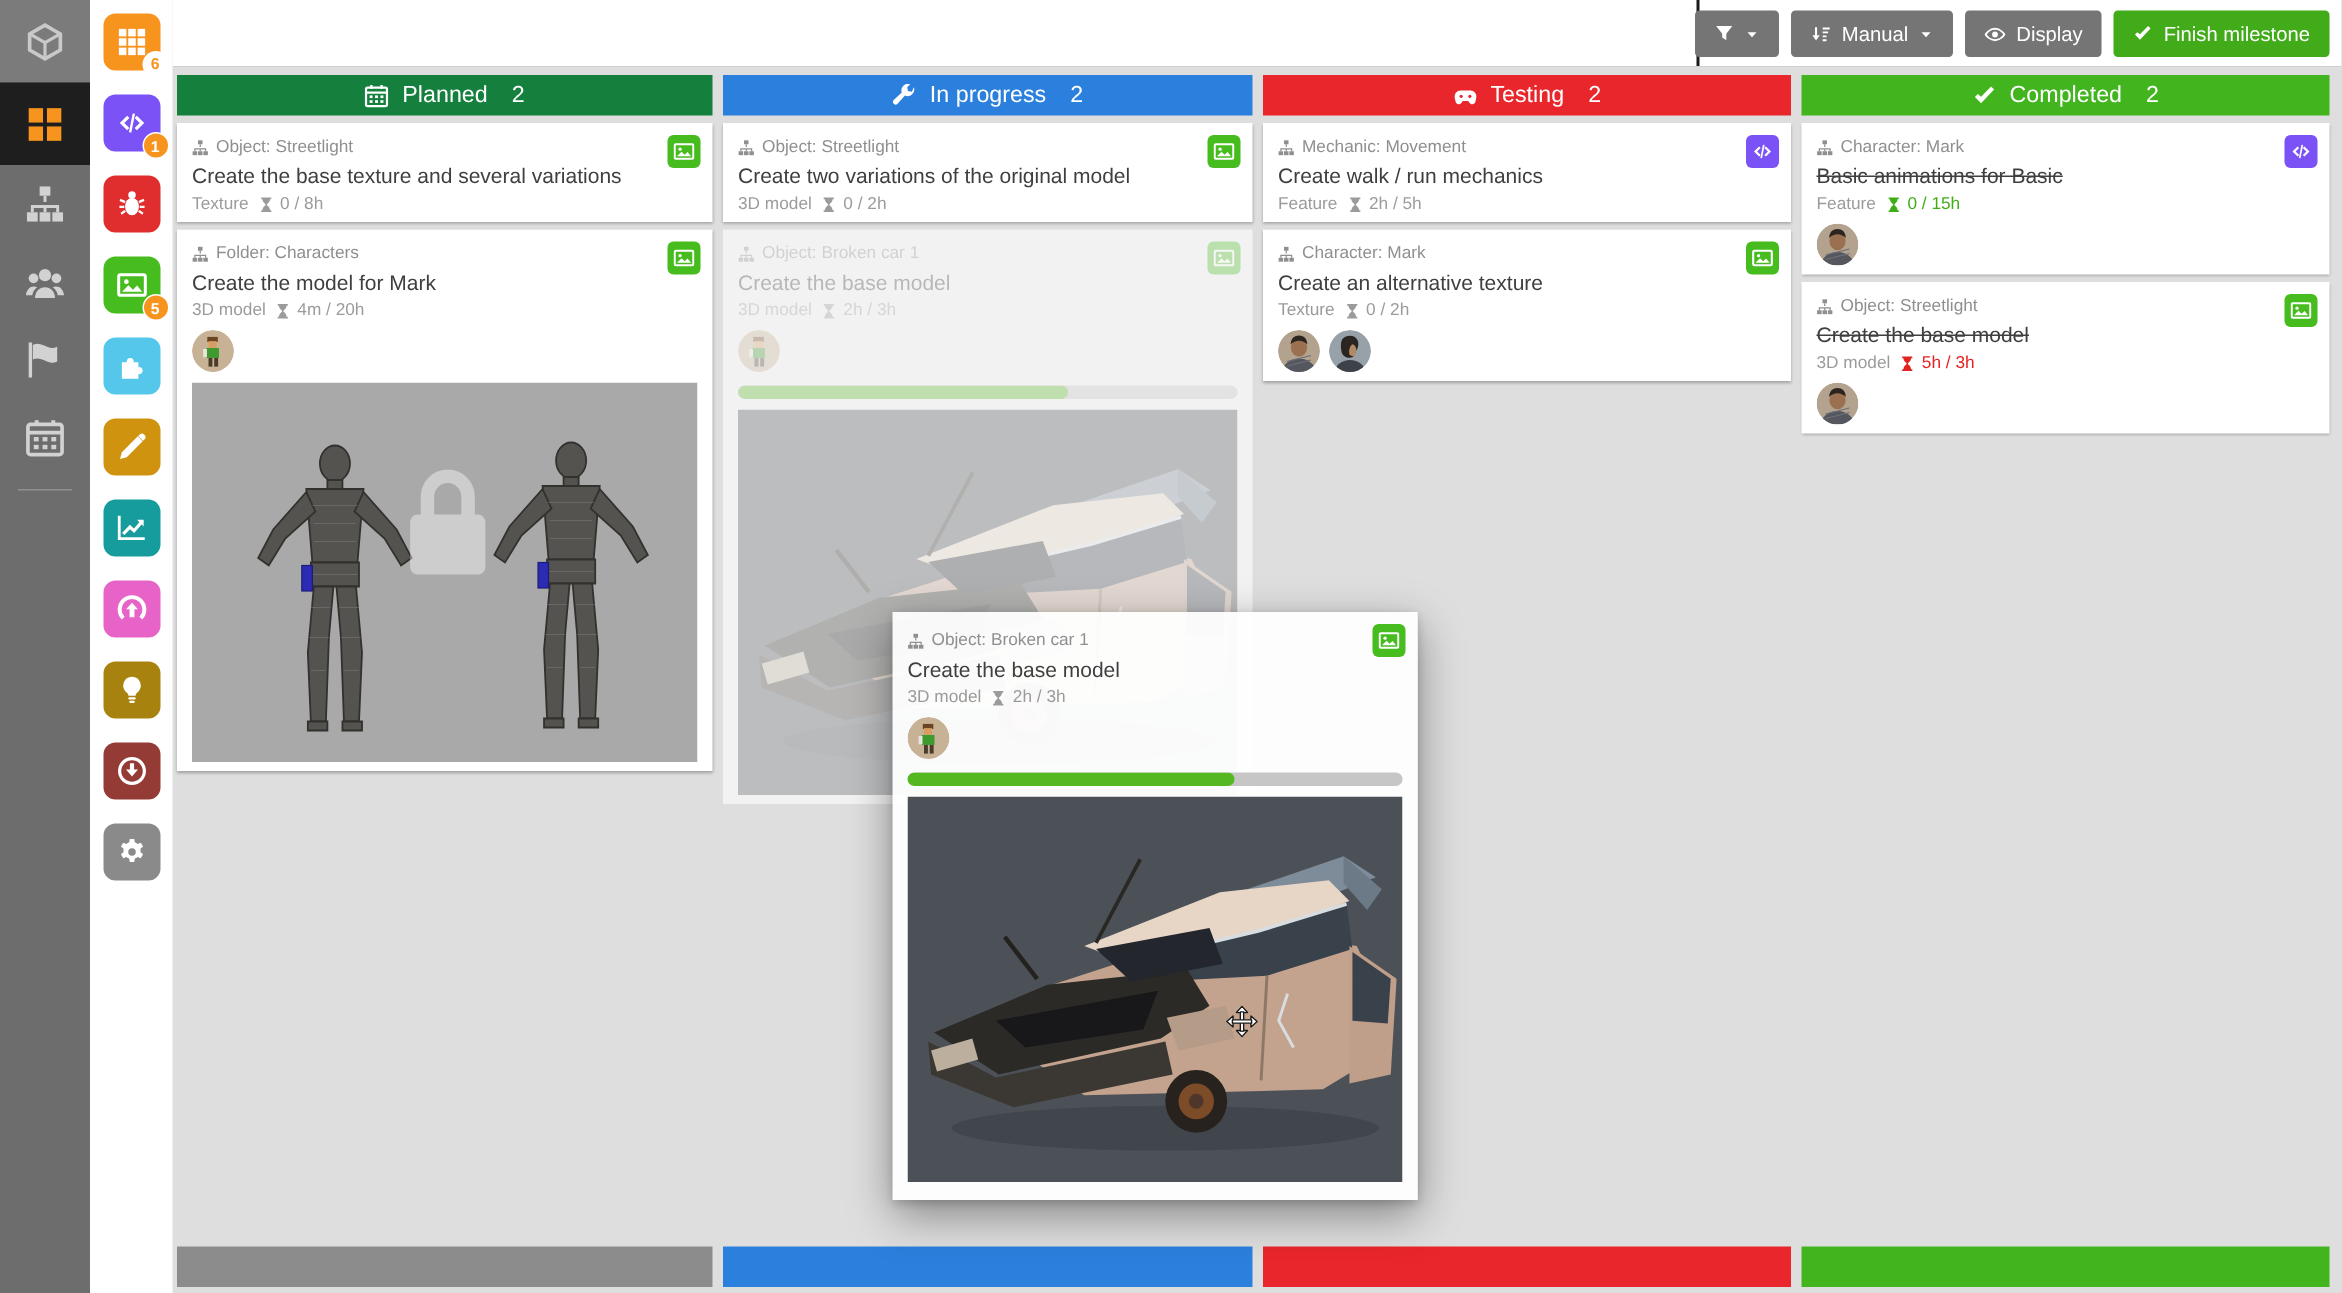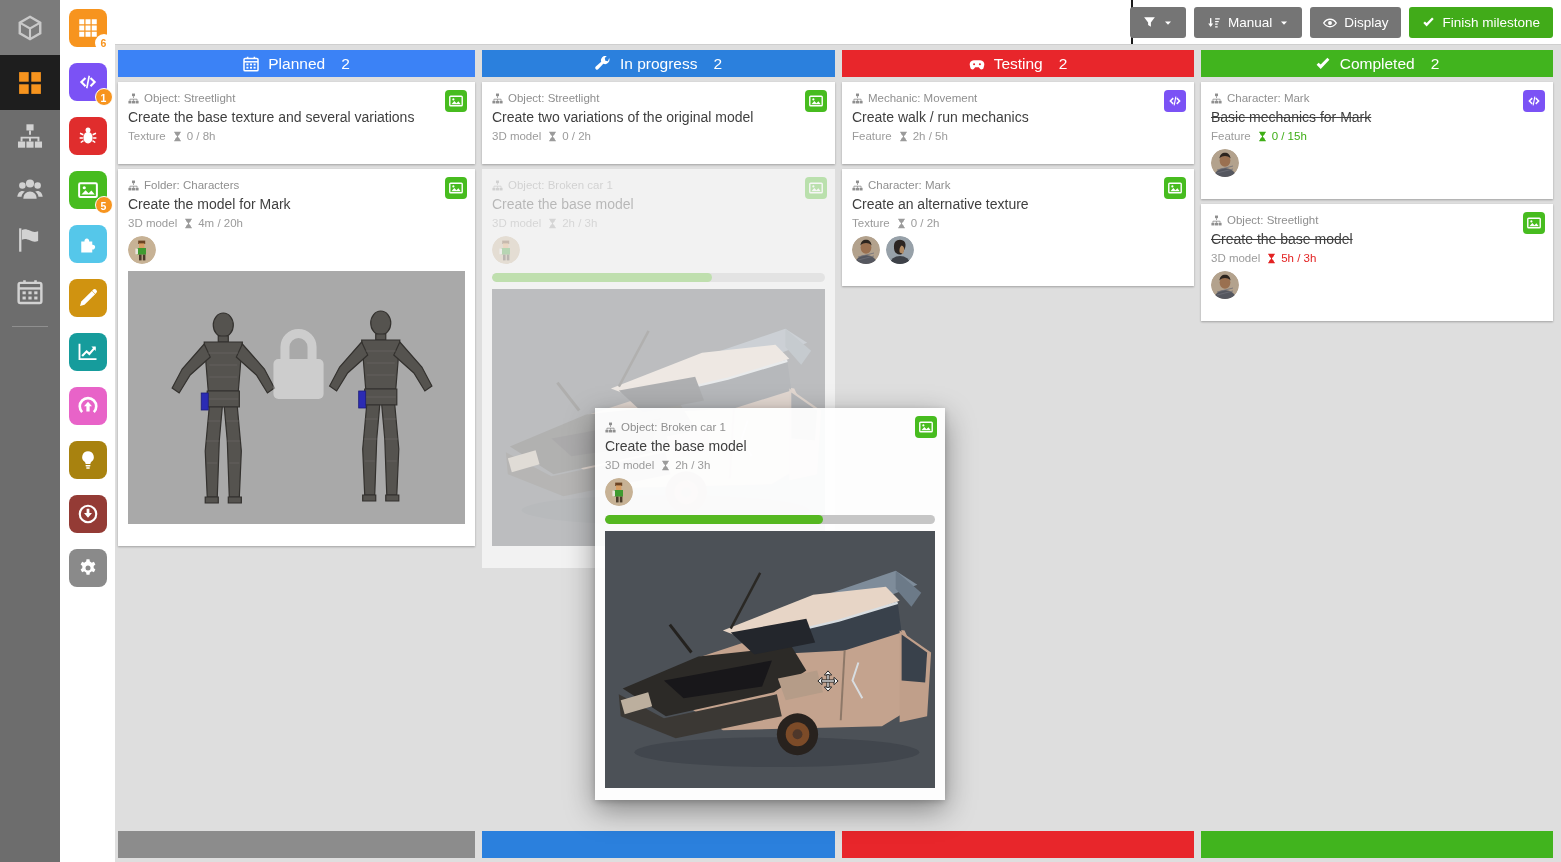--- a/index.html
+++ b/index.html
@@ -40,21 +40,21 @@
   .column { position:relative; height:100%; }
   .column:nth-child(1){ width:357px; } .column:nth-child(2){ width:353px; }
   .column:nth-child(3){ width:352px; } .column:nth-child(4){ width:352px; }
   .col-header { height:27px; display:flex; align-items:center; justify-content:center; gap:9px; color:#fff; font-size:15.5px; margin-bottom:5px; }
   .col-header .icon { width:16px; height:16px; }
   .col-count { margin-left:7px; }
   .col-footer { position:absolute; left:0; right:0; bottom:0; height:27px; }
   .cards { display:flex; flex-direction:column; gap:5px; }
 
   
-  .card { position:relative; background:#fff; box-shadow:0 1px 2px rgba(0,0,0,.28); padding:9px 10px 22px 10px; cursor:pointer; }
+  .card { position:relative; background:#fff; box-shadow:0 1px 2px rgba(0,0,0,.28); padding:9px 10px 6px 10px; cursor:pointer; }
   .card-context { display:flex; align-items:center; gap:5px; color:#8f8f8f; font-size:11.5px; line-height:15px; padding-right:30px; }
   .card-context .icon { width:11px; height:11px; }
   .card-title { color:#3f3f3f; font-size:14px; line-height:18px; margin-top:2px; padding-right:30px; }
   .card-title.done { text-decoration:line-through; }
   .card-meta { display:flex; align-items:center; gap:6px; color:#9b9b9b; font-size:11.5px; margin-top:4px; }
   .card-meta .time-wrap { display:flex; align-items:center; gap:4px; color:#9b9b9b; }
   .card-meta .time-wrap.green { color:#3fae16; }
   .card-meta .time-wrap.red { color:#e32222; }
   .card-meta .icon { width:11px; height:12px; }
   .avatars { display:flex; gap:6px; margin-top:7px; }
@@ -272,21 +272,21 @@
               <path d="M1.6 8.7l4.1 4.2L14.4 3.7l-2-2L5.7 8.5 3.6 6.7z"></path>
             </svg>
           </span>
         <span>Finish milestone</span>
       </button>
     </div>
   </header>
 
   <main class="board" id="board">
       <div class="column">
-        <div class="col-header" style="background: #3b82f6;">
+        <div class="col-header" style="background: #15803d;">
           <span class="icon" style="width: 16px; height: 16px;">
             <svg viewBox="0 0 16 16" fill="currentColor">
               <rect x="1" y="2.4" width="14" height="12.4" rx="1.1" fill="none" stroke="currentColor" stroke-width="1.5"></rect>
               <path d="M1 5.8h14" stroke="currentColor" stroke-width="1.5"></path>
               <path d="M4.6.7v2.4M11.4.7v2.4" stroke="currentColor" stroke-width="1.6" fill="none"></path>
               <rect x="3.4" y="7.6" width="2" height="1.8"></rect>
               <rect x="7" y="7.6" width="2" height="1.8"></rect>
               <rect x="10.6" y="7.6" width="2" height="1.8"></rect>
               <rect x="3.4" y="10.8" width="2" height="1.8"></rect>
               <rect x="7" y="10.8" width="2" height="1.8"></rect>
@@ -683,21 +683,21 @@
                   <svg viewBox="0 0 16 16" fill="currentColor">
                     <rect x="5.8" y="0.8" width="4.4" height="3.8"></rect>
                     <rect x="0.6" y="11.4" width="4.4" height="3.8"></rect>
                     <rect x="5.8" y="11.4" width="4.4" height="3.8"></rect>
                     <rect x="11" y="11.4" width="4.4" height="3.8"></rect>
                     <path d="M8 4.6v2.6M2.8 11.4V9h10.4v2.4M8 9v2.4" fill="none" stroke="currentColor" stroke-width="1.2"></path>
                   </svg>
                 </span>
                 <span>Character: Mark</span>
               </div>
-              <div class="card-title done">Basic mechanics for Mark</div>
+              <div class="card-title done">Basic animations for Basic</div>
               <div class="card-meta">
                 <span>Feature</span>
                 <span class="time-wrap green">
                   <span class="icon" style="width: 11px; height: 11px;">
                     <svg viewBox="0 0 16 16" fill="currentColor">
                       <path d="M3.1 1h9.8v1.7H3.1zM3.1 13.3h9.8V15H3.1zM4.3 2.7h7.4c0 2.5-1.9 3.7-3 4.7v1.2c1.1 1 3 2.2 3 4.7H4.3c0-2.5 1.9-3.7 3-4.7V7.4c-1.1-1-3-2.2-3-4.7z"></path>
                     </svg>
                   </span>
                   <span>0 / 15h</span>
                 </span>

